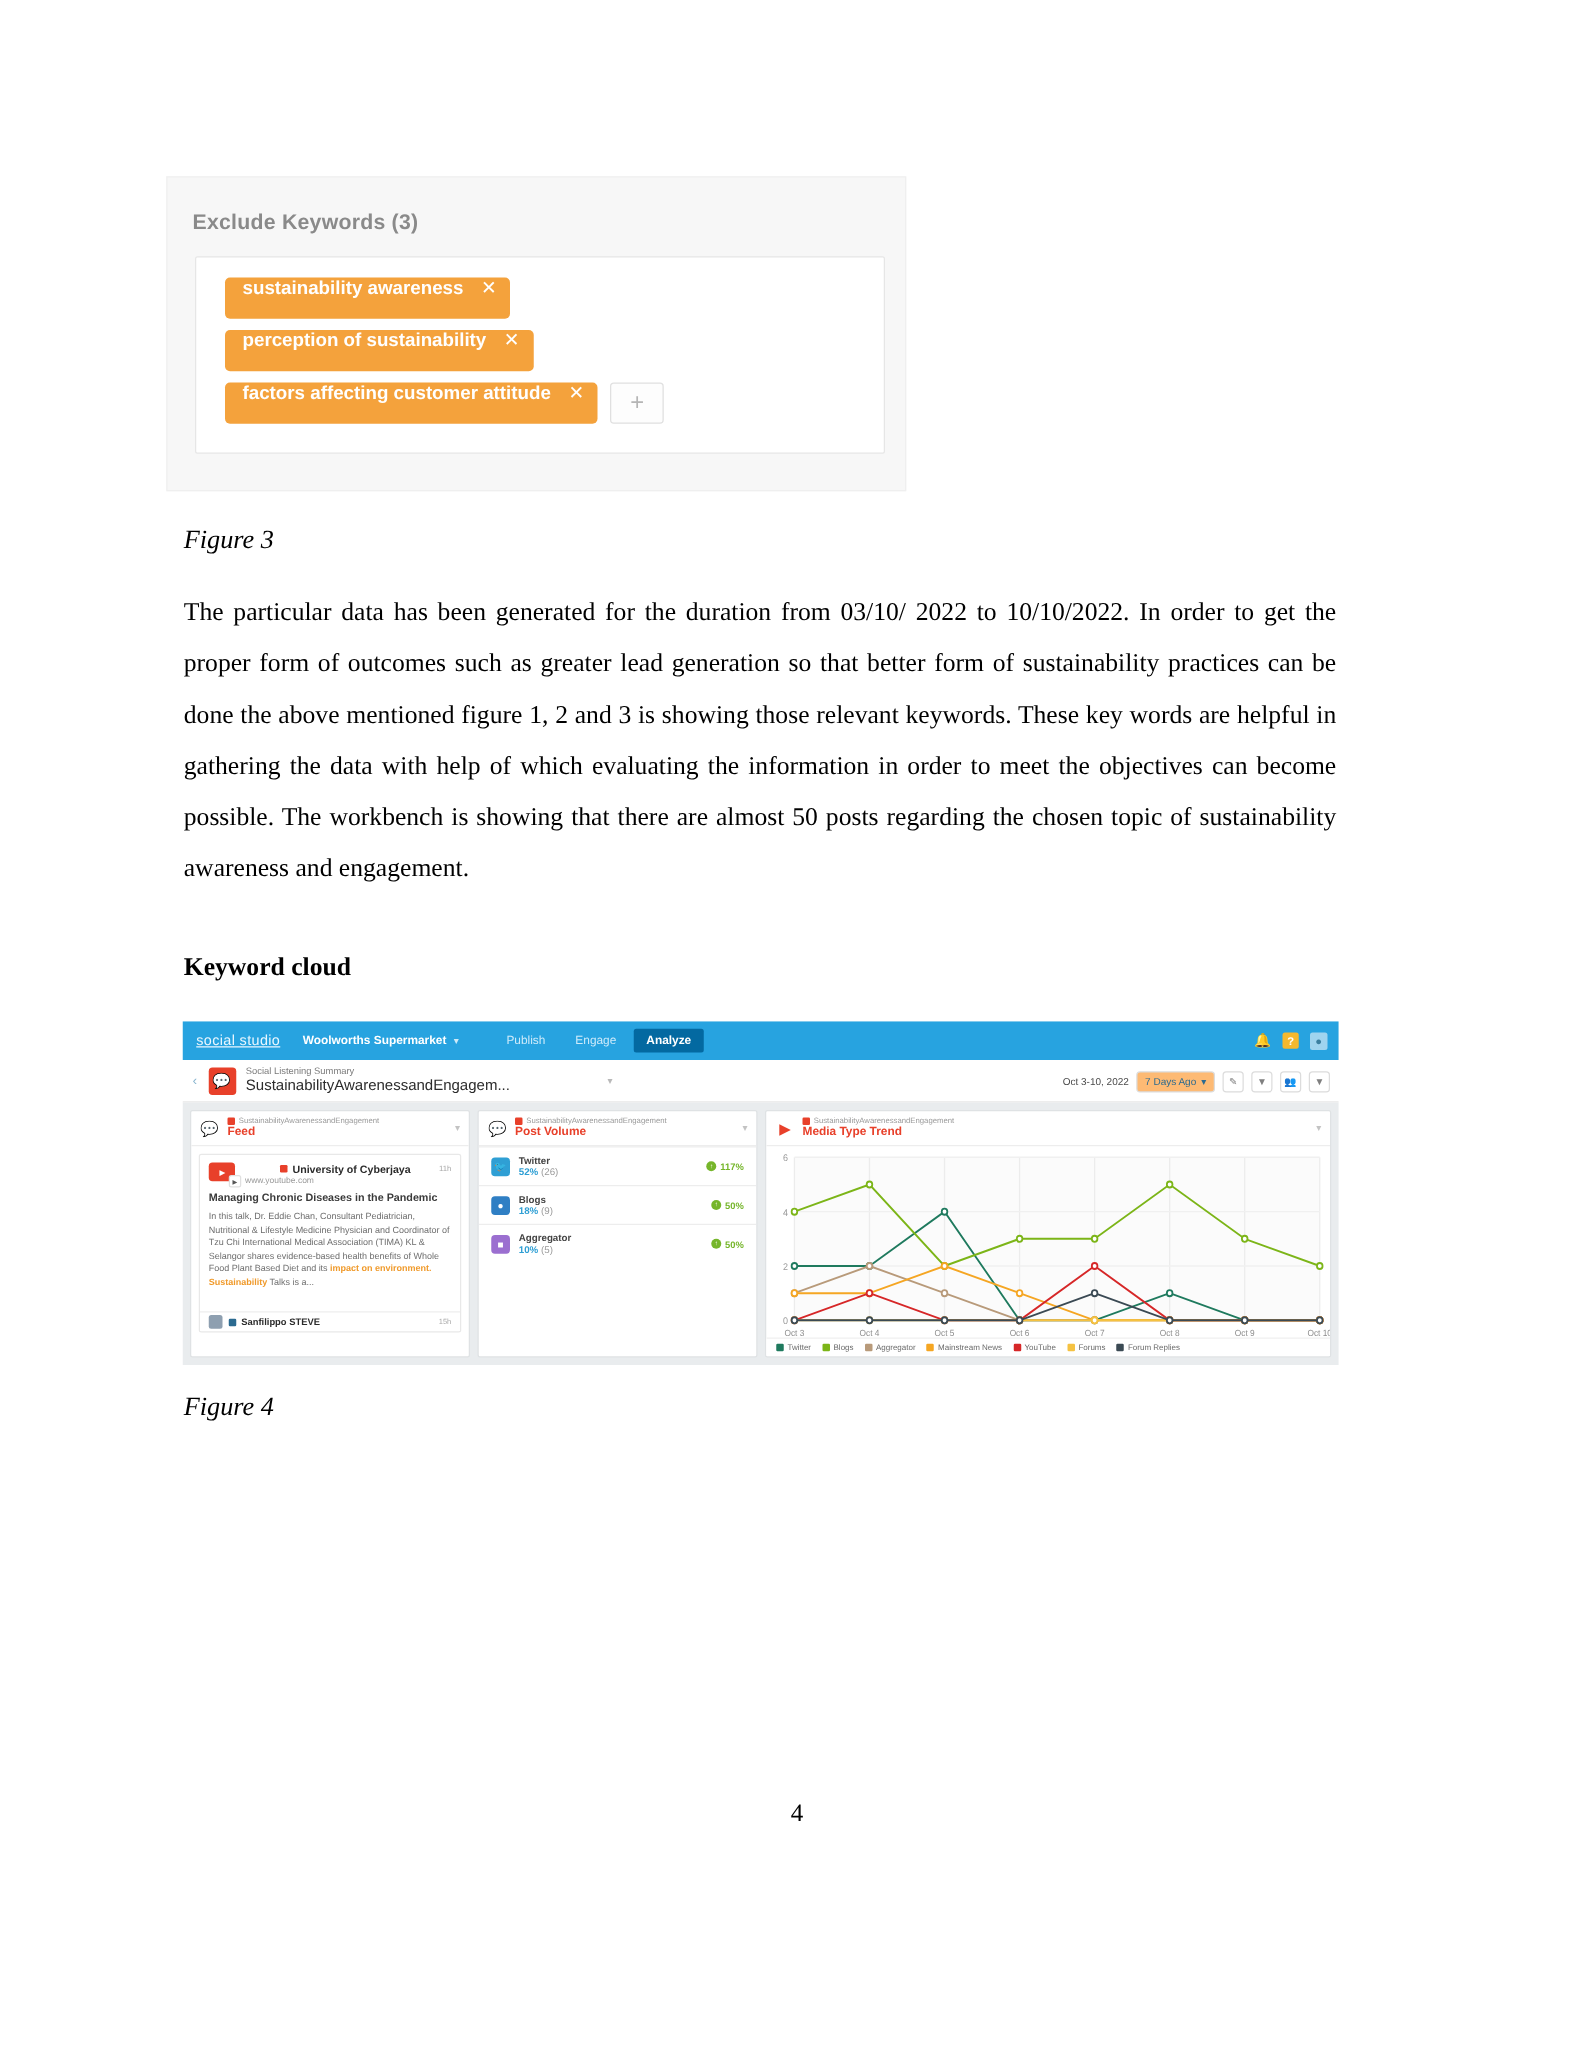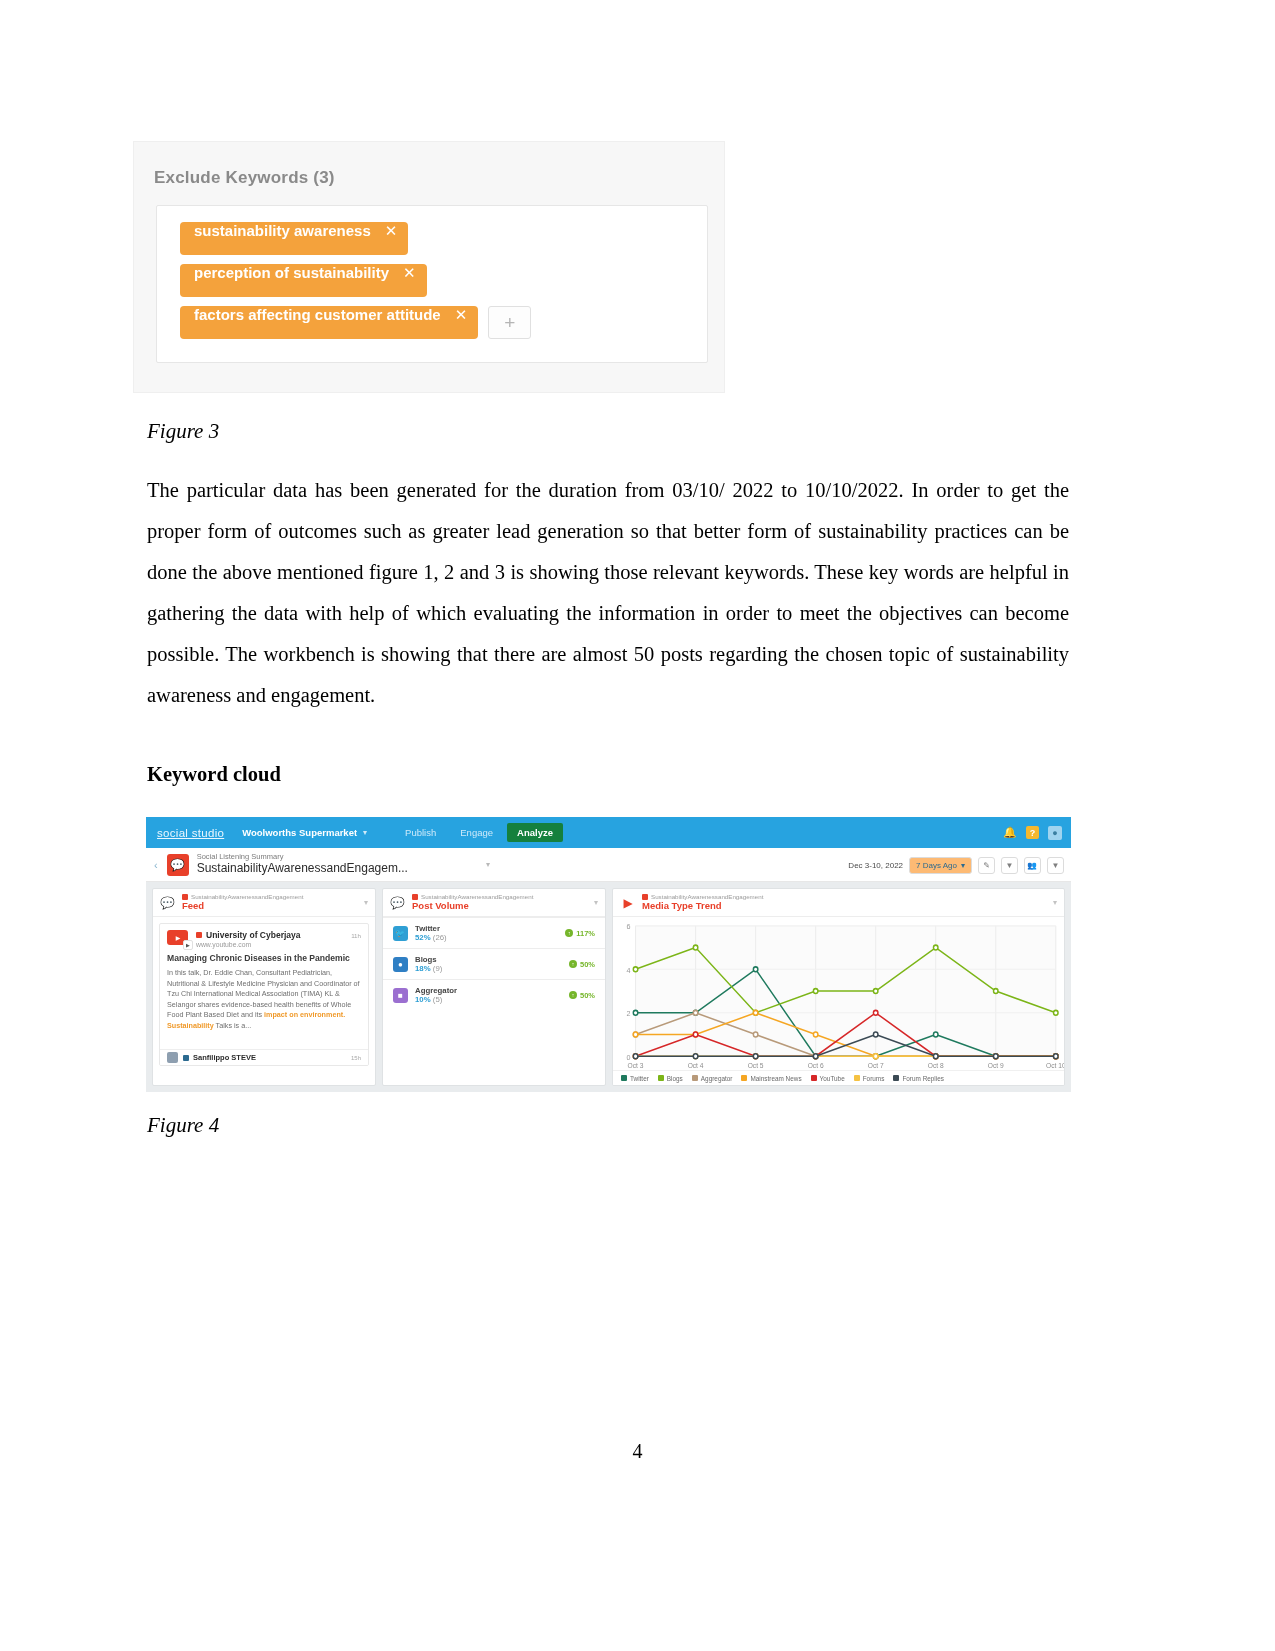--- a/index.html
+++ b/index.html
@@ -97,21 +97,21 @@
   }
   .nav-org {
     margin-left:18px; color:#ffffff; font-size:9.5px; font-weight:bold;
   }
   .nav-caret { margin-left:6px; color:#cfeaf8; font-size:8px; }
   .nav-tabs { display:flex; align-items:center; margin-left:28px; gap:4px; }
   .nav-tab {
     color:#cdeafa; font-size:9.5px; padding:4px 10px; border-radius:2px;
   }
   .nav-tab.active {
-    background:#15803d; color:#ffffff; font-weight:bold;
+    background:#0369a1; color:#ffffff; font-weight:bold;
   }
   .nav-right {
     position:absolute; right:9px; top:0; height:31px;
     display:flex; align-items:center; gap:9px;
   }
   .nav-bell { color:#ffffff; font-size:11px; }
   .nav-help {
     width:13px; height:13px; background:#f5b82e; color:#fff;
     font-size:9px; font-weight:bold; border-radius:2px;
     display:flex; align-items:center; justify-content:center;
@@ -192,21 +192,21 @@
     position:relative;
   }
   .yt:after { content:"▶"; color:#fff; font-size:6px; margin-left:1px; }
   .yt-badge {
     position:absolute; right:-5px; bottom:-5px; width:10px; height:10px;
     background:#ffffff; border:1px solid #e0e0e0; border-radius:2px;
     display:flex; align-items:center; justify-content:center;
     color:#555; font-size:5px;
   }
   .fc-author-wrap { margin-left:8px; flex:1; }
-  .fc-author-line { display:flex; align-items:center; gap:4px; }
+  .fc-author-line { display:flex; align-items:center; gap:4px;margin-left:28px; }
   .fc-author { font-size:8.5px; font-weight:bold; color:#2b2b2b; }
   .fc-url { font-size:6.8px; color:#9a9a9a; margin-top:1px; }
   .fc-time { font-size:6.2px; color:#a8a8a8; }
   .fc-title {
     margin-top:5px; font-size:8.6px; font-weight:bold; color:#3a3a3a;
     line-height:1.33;
   }
   .fc-body {
     margin-top:4px; font-size:7.2px; color:#6e6e6e; line-height:1.45;
   }
@@ -312,21 +312,21 @@
 
     <div class="subhead">
       <span class="sub-back">‹</span>
       <span class="sub-icon">💬</span>
       <span class="sub-txt">
         <span class="sub-kicker" style="display:block">Social Listening Summary</span>
         <span class="sub-title" style="display:block">SustainabilityAwarenessandEngagem...</span>
       </span>
       <span class="sub-dd">▾</span>
       <div class="sub-right">
-        <span class="sub-date">Dec 3-10, 2022</span>
+        <span class="sub-date">Oct 3-10, 2022</span>
         <span class="pill">
           <span>7 Days Ago</span>
           <span>▾</span>
         </span>
         <span class="icon-btn">✎</span>
         <span class="icon-btn">▼</span>
         <span class="icon-btn">👥</span>
         <span class="icon-btn">▼</span>
       </div>
     </div>

